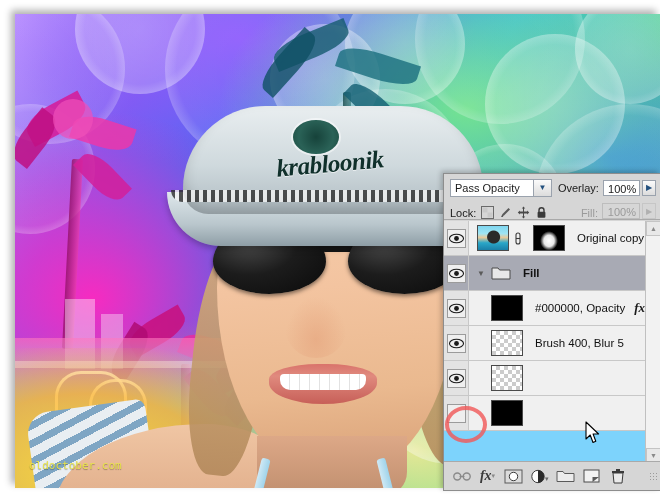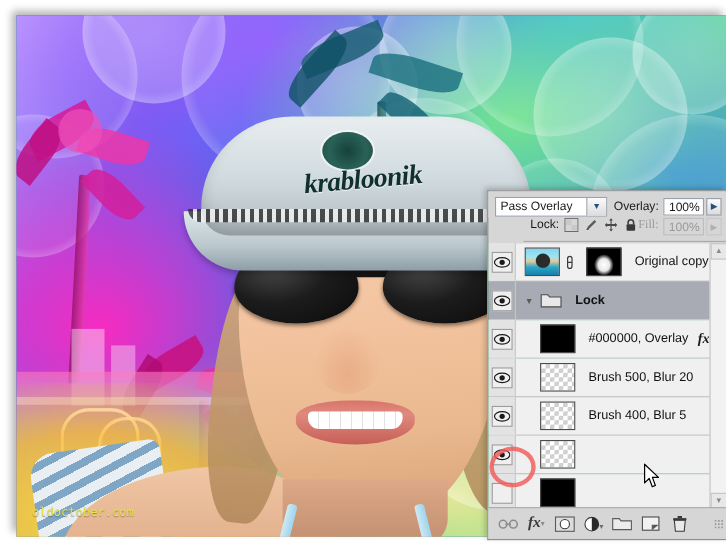--- a/index.html
+++ b/index.html
@@ -284,36 +284,34 @@
     width: 14px; height: 16px;
     background: linear-gradient(180deg,#fbfbfb,#dcdcdc);
     border: 1px solid #9aa2ad;
     display: flex; align-items: center; justify-content: center;
     font-size: 8px; color: #23507e;
     box-sizing: border-box;
   }
 
   .panel-row-lock {
     display: flex;
-    align-items: flex-start;
+    align-items: flex-end;
     height: 22px;
     padding: 0 4px 0 6px;
     box-sizing: border-box;
     background: #d6d6d6;
     border-bottom: 1px solid #a9a9a9;
-    margin-left: 32px;
   }
   .lock-label { font-size: 11px; margin-right: 5px; }
   .lock-icons { display: flex; align-items: center; gap: 5px; }
   .lk { width: 13px; height: 13px; display:block; }
   .fill-label {
     margin-left: auto;
     font-size: 11px;
     color: #9a9a9a;
-    font-family: Liberation Serif, serif;
   }
   .fill-box {
     margin-left: 4px;
     width: 38px; height: 16px;
     background: #d6d6d6;
     border: 1px solid #bdbdbd;
     font-size: 11px;
     color: #9a9a9a;
     text-align: right;
     padding-right: 3px;
@@ -330,21 +328,21 @@
     box-sizing: border-box;
   }
 
   
   .layer-list {
     position: absolute;
     left: 0;
     top: 47px;
     width: 217px;
     height: 242px;
-    background: #15803d;
+    background: #7dd3fc;
     box-sizing: border-box;
     overflow: hidden;
   }
   .layer-row {
     display: flex;
     align-items: center;
     height: 35px;
     border-bottom: 1px solid #c8c8c8;
     background: #f0f0f0;
     box-sizing: border-box;
@@ -600,21 +598,21 @@
       <div class="hat-text">krabloonik</div>
     </div>
 
     <div class="watermark">oldoctober.com</div>
   </div>
 
   <div id="layers-panel">
 
     <div class="panel-row-top">
       <div class="blend-select">
-        <span class="label">Pass Overlay</span>
+        <span class="label">Pass Opacity</span>
         <span class="blend-arrow">▼</span>
       </div>
       <span class="opacity-label">Overlay:</span>
       <span class="opacity-box">100%</span>
       <span class="spin-arrow">▶</span>
     </div>
 
     <div class="panel-row-lock">
       <span class="lock-label">Lock:</span>
       <span class="lock-icons">
@@ -678,50 +676,38 @@
                 <circle cx="7.5" cy="5.5" r="2.4" fill="#1a1a1a"></circle>
               </svg>
           </span>
         </div>
         <span class="group-caret">▼</span>
         <span class="folder-icon">
           <svg width="20" height="16" viewBox="0 0 20 16">
               <path d="M1 3 h6 l1.6 2 H19 v9 H1 Z" fill="#e8e8e8" stroke="#4a4a4a" stroke-width="1"></path>
             </svg>
         </span>
-        <span class="layer-name bold">Lock</span>
+        <span class="layer-name bold">Fill</span>
       </div>
 
       <div class="layer-row">
         <div class="eye-cell">
           <span class="eye-btn">
             <svg width="15" height="11" viewBox="0 0 15 11">
                 <ellipse cx="7.5" cy="5.5" rx="7" ry="4.3" fill="none" stroke="#1a1a1a" stroke-width="1.1"></ellipse>
                 <circle cx="7.5" cy="5.5" r="2.4" fill="#1a1a1a"></circle>
               </svg>
           </span>
         </div>
         <span class="thumb black" style="margin-left:22px;"></span>
-        <span class="layer-name">#000000, Overlay</span>
+        <span class="layer-name">#000000, Opacity</span>
         <span class="fx-mark">fx</span>
         <span class="fx-caret">▼</span>
       </div>
 
-      <div class="layer-row">
-        <div class="eye-cell">
-          <span class="eye-btn">
-            <svg width="15" height="11" viewBox="0 0 15 11">
-                <ellipse cx="7.5" cy="5.5" rx="7" ry="4.3" fill="none" stroke="#1a1a1a" stroke-width="1.1"></ellipse>
-                <circle cx="7.5" cy="5.5" r="2.4" fill="#1a1a1a"></circle>
-              </svg>
-          </span>
-        </div>
-        <span class="thumb checker" style="margin-left:22px;"></span>
-        <span class="layer-name">Brush 500, Blur 20</span>
-      </div>
 
       <div class="layer-row">
         <div class="eye-cell">
           <span class="eye-btn">
             <svg width="15" height="11" viewBox="0 0 15 11">
                 <ellipse cx="7.5" cy="5.5" rx="7" ry="4.3" fill="none" stroke="#1a1a1a" stroke-width="1.1"></ellipse>
                 <circle cx="7.5" cy="5.5" r="2.4" fill="#1a1a1a"></circle>
               </svg>
           </span>
         </div>

